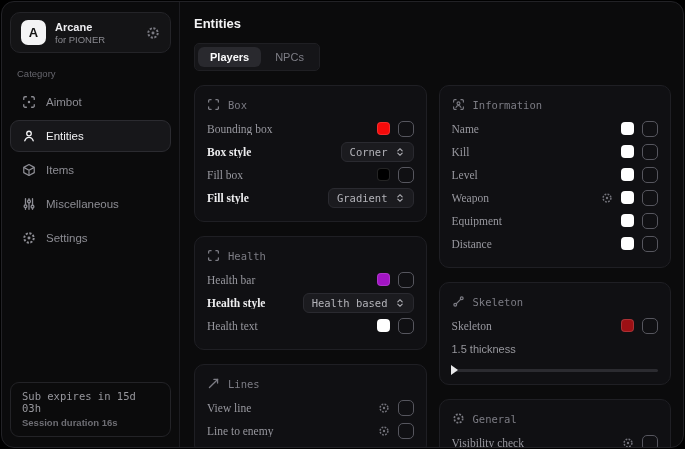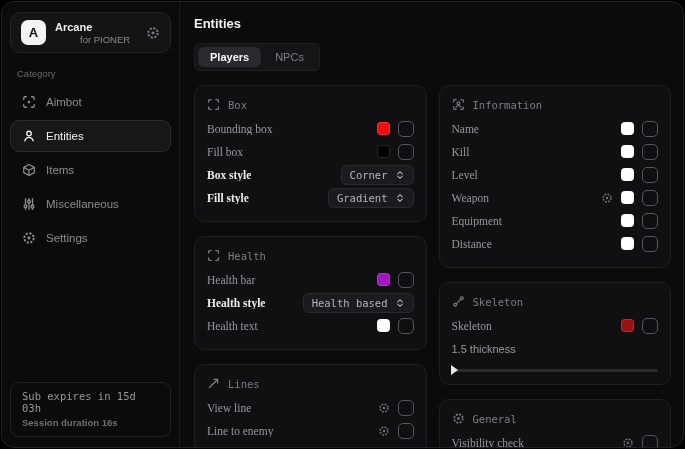--- a/index.html
+++ b/index.html
@@ -7,21 +7,21 @@
   .window { position:absolute; left:1px; top:1px; width:683px; height:447px; border-radius:13px;
             background:#0b0b0c; border:1px solid #222226; display:flex; overflow:hidden; }
 
   
   .sidebar { width:178px; flex:none; border-right:1px solid #1c1c20; display:flex; flex-direction:column; padding:10px 8px 10px; }
   .logo-card { background:#141416; border:1px solid #242428; border-radius:10px; padding:7px 10px; display:flex; align-items:center; gap:9px; }
   .logo-badge { width:25px; height:25px; background:#f4f4f5; color:#141414; border-radius:7px; font-weight:bold;
                 display:flex; align-items:center; justify-content:center; font-size:13px; }
   .logo-text { display:flex; flex-direction:column; gap:1px; }
   .logo-name { font-size:11px; font-weight:bold; color:#ededf0; }
-  .logo-sub { font-size:9.5px; color:#8a8a90;margin-left:25px; }
+  .logo-sub { font-size:9.5px; color:#8a8a90; }
   .logo-gear { margin-left:auto; color:#7a7a82; display:flex; }
   .category { font-size:9.5px; color:#66666d; margin:15px 7px 7px; }
   .nav { display:flex; flex-direction:column; gap:2px; }
   .nav-item { display:flex; align-items:center; gap:10px; padding:8px 10px; font-size:11.5px; color:#8d8d94;
               border:1px solid transparent; border-radius:9px; cursor:default; }
   .nav-item.active { background:#17171a; border-color:#2b2b30; color:#f1f1f3; }
   .nav-item .ic { display:flex; width:15px; justify-content:center; }
   .side-spacer { flex:1; }
   .sub-card { border:1px solid #232327; border-radius:9px; padding:7px 11px 8px; }
   .sub-line1 { font-family:"DejaVu Sans Mono", monospace; font-size:10.5px; color:#97979d; }
@@ -154,36 +154,36 @@
                 </svg>
             </span>
             <span>Box</span>
           </div>
           <div class="row">
             <span class="row-label">Bounding box</span>
             <span class="swatch" style="background: rgb(245, 10, 10);"></span>
             <span class="checkbox"></span>
           </div>
           <div class="row">
-            <span class="row-label">Fill box</span>
-            <span class="swatch" style="background: rgb(0, 0, 0);"></span>
-            <span class="checkbox"></span>
-          </div>
-          <div class="row">
             <span class="row-label bright">Box style</span>
             <span class="select">
               <span>Corner</span>
               <span>
                   <svg width="10" height="10" viewBox="0 0 16 16" fill="none" stroke="currentColor" stroke-width="1.8" stroke-linecap="round">
                     <path d="M4.5 6.2 8 2.7l3.5 3.5M4.5 9.8 8 13.3l3.5-3.5"></path>
                   </svg>
                 </span>
             </span>
           </div>
           <div class="row">
+            <span class="row-label">Fill box</span>
+            <span class="swatch" style="background: rgb(0, 0, 0);"></span>
+            <span class="checkbox"></span>
+          </div>
+          <div class="row">
             <span class="row-label bright">Fill style</span>
             <span class="select">
               <span>Gradient</span>
               <span>
                   <svg width="10" height="10" viewBox="0 0 16 16" fill="none" stroke="currentColor" stroke-width="1.8" stroke-linecap="round">
                     <path d="M4.5 6.2 8 2.7l3.5 3.5M4.5 9.8 8 13.3l3.5-3.5"></path>
                   </svg>
                 </span>
             </span>
           </div>

